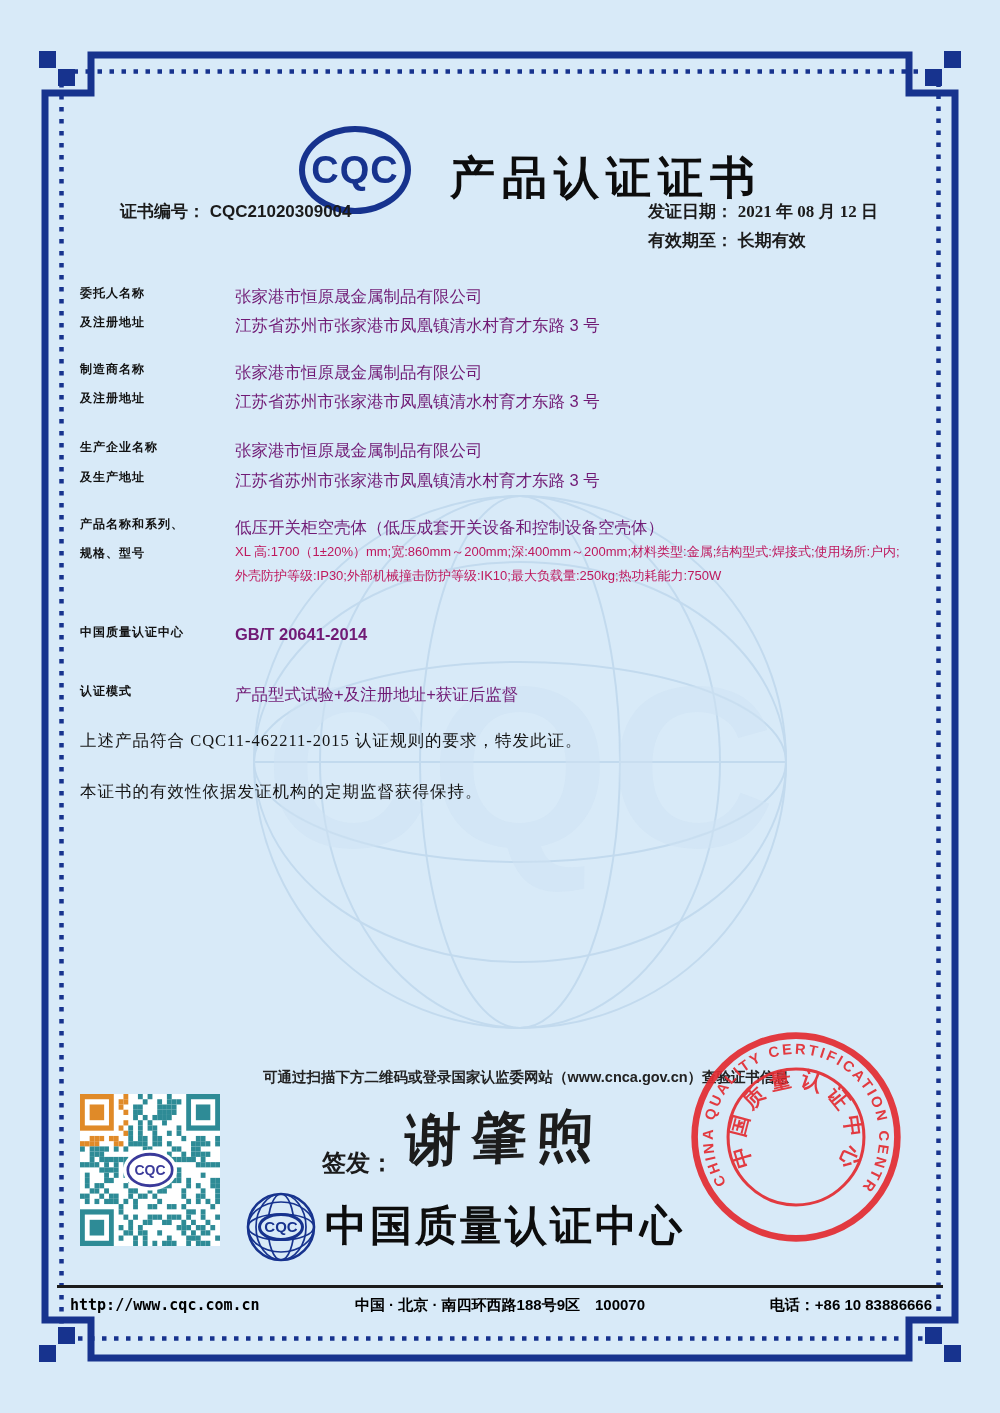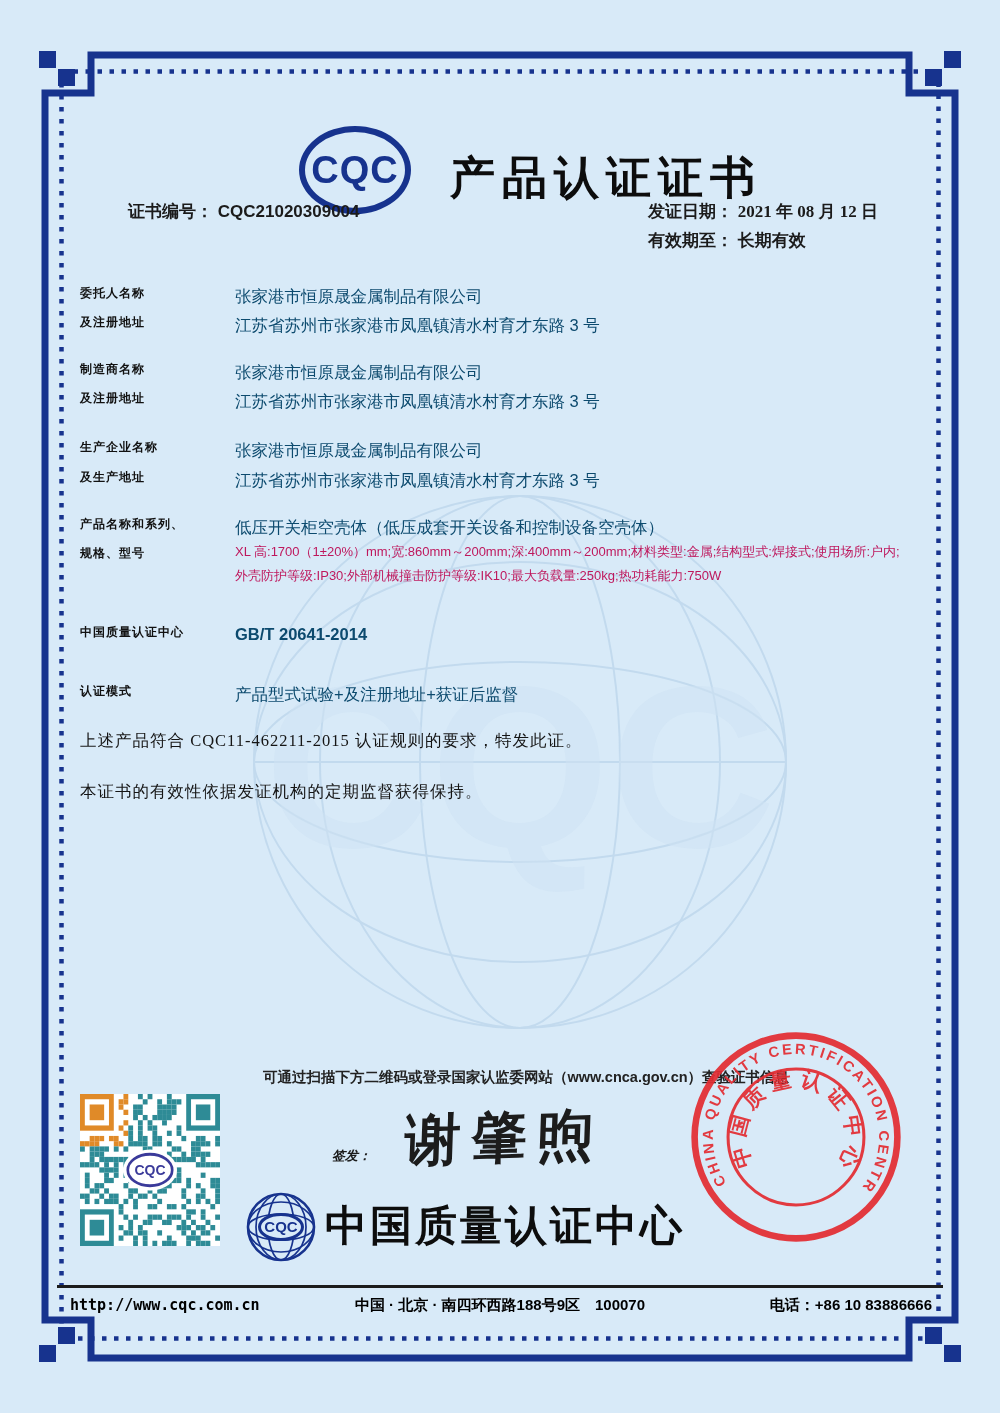--- a/index.html
+++ b/index.html
@@ -31,39 +31,39 @@
   
   .meta{font-size:17px;white-space:nowrap;}
   .meta .lab{font-family:"Liberation Serif", serif;font-weight:700;}
   .meta .val{font-weight:600;}
   
   .flabel{
     left:80px;font-size:12px;font-weight:800;color:#111;
     letter-spacing:1px;white-space:nowrap;
   }
   .fvalue{
-    left:235px;font-size:16.5px;font-weight:500;color:#0c4a6e;
+    left:235px;font-size:16.5px;font-weight:500;color:#701a75;
     white-space:nowrap;
   }
   .fblock{
     left:235px;width:672px;font-size:13px;font-weight:500;color:#be185d;
     line-height:24px;white-space:normal;
   }
   .statement{
     left:80px;font-family:"Liberation Serif", serif;
     font-size:16.5px;font-weight:400;letter-spacing:1px;color:#151515;
     white-space:nowrap;
   }
   .verify-note{
     left:263px;top:1068px;font-size:14.5px;font-weight:600;color:#222;
     white-space:nowrap;
   }
   .sign-label{
-    left:332px;top:1147px;font-family:"Liberation Serif", serif;
-    font-size:13px;font-weight:700;font-style:italic;
+    left:322px;top:1147px;font-family:"Liberation Serif", serif;
+    font-size:24px;font-weight:700;
   }
   .sign-name{
     left:405px;top:1104px;
     font-family:"DejaVu Serif", serif;
     font-size:56px;font-weight:700;color:#1c1c1c;
     letter-spacing:10px;transform:rotate(-2deg) skewX(-4deg);
     transform-origin:left center;
   }
   .org-name{
     left:325px;top:1198px;font-size:42px;font-weight:800;color:#0d0d0d;
@@ -105,21 +105,21 @@
     <line x1="14" y1="280" x2="546" y2="280"></line>
   </g>
   <text x="280" y="365" text-anchor="middle" font-size="230" font-weight="900" fill="#c3daee" opacity="0.55" font-family="Liberation Sans, sans-serif">CQC</text>
 </svg>
 
 <div class="abs cqc-oval">
   <span>CQC</span>
 </div>
 <div class="abs title">产品认证证书</div>
 
-<div class="abs meta" style="left:128px;top:200px;">
+<div class="abs meta" style="left:120px;top:200px;">
   <span class="lab">证书编号：</span>
   <span class="val">CQC21020309004</span>
 </div>
 <div class="abs meta" style="left:648px;top:200px;">
   <span class="lab">发证日期：</span>
   <span class="val lab">2021 年 08 月 12 日</span>
 </div>
 <div class="abs meta" style="left:648px;top:229px;">
   <span class="lab">有效期至：</span>
   <span class="lab">长期有效</span>

